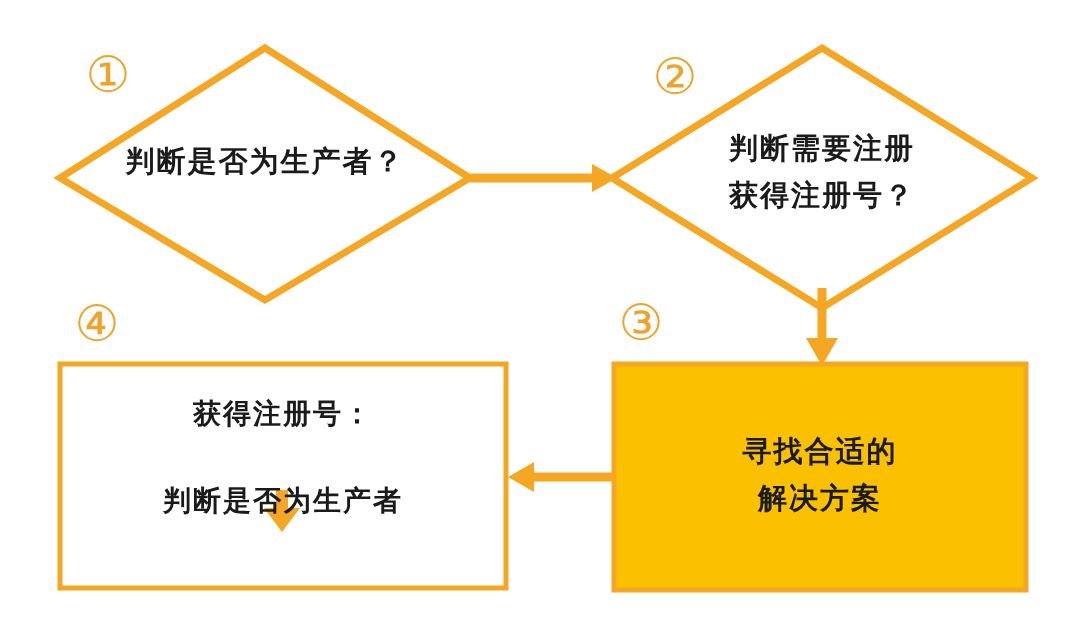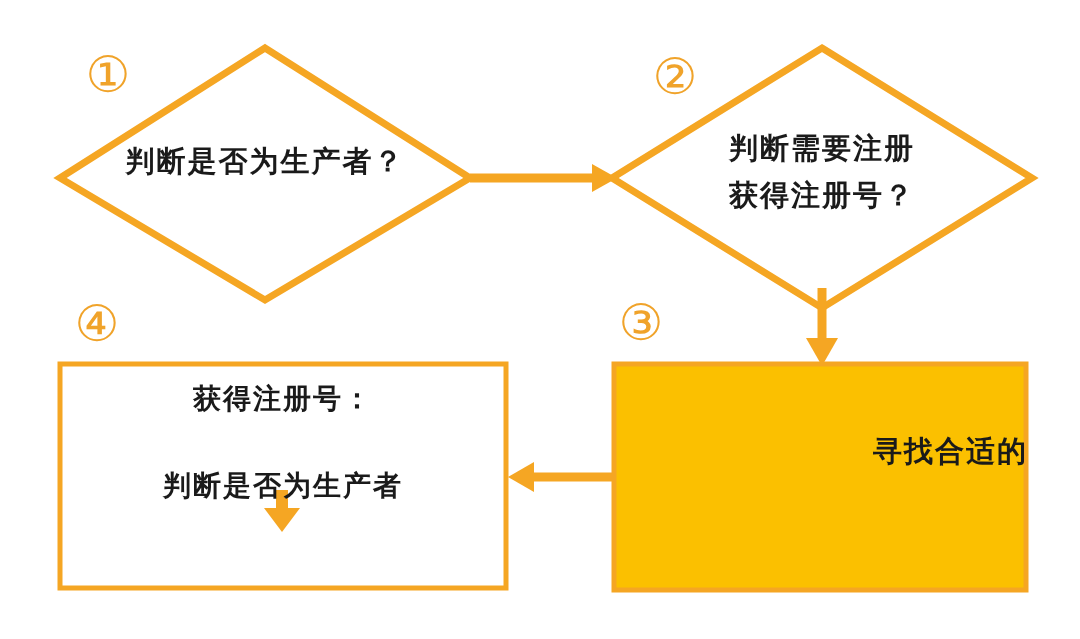--- a/index.html
+++ b/index.html
@@ -71,26 +71,25 @@
     width: 420px;
     font-size: 29px;
     font-family: Liberation Serif, serif;
   }
 
   #text-box-3 {
     left: 612px;
     top: 428px;
     width: 416px;
     font-size: 29px;
-    text-align: right;
   }
 
   #text-box-4 {
     left: 58px;
-    top: 379px;
+    top: 394px;
     width: 450px;
     font-size: 28px;
     line-height: 1.45;
   }
   #text-box-4 .line-sep {
     display: block;
     height: 46px;
   }
 </style>
 </head>
@@ -138,20 +137,21 @@
     <div>判断是否为生产者？</div>
   </div>
 
   <div class="node-text" id="text-diamond-2">
     <div>判断需要注册</div>
     <div>获得注册号？</div>
   </div>
 
   <div class="node-text" id="text-box-3">
     <div>寻找合适的</div>
+    <div>解决方案</div>
   </div>
 
   <div class="node-text" id="text-box-4">
     <div>获得注册号：</div>
     <span class="line-sep"></span>
     <div>判断是否为生产者</div>
   </div>
 
 </div>
 

